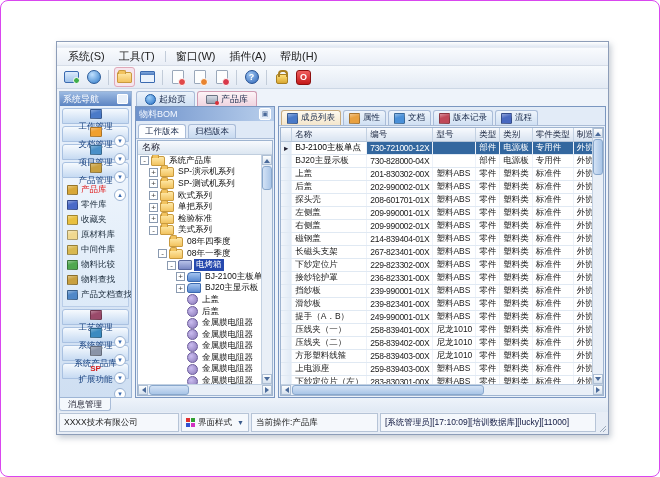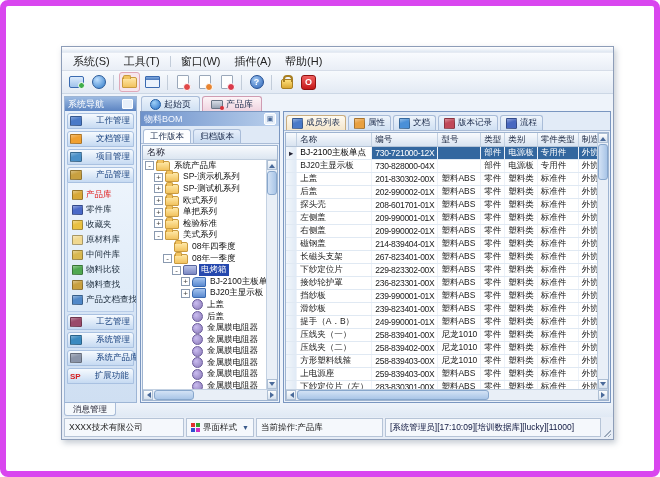--- a/index.html
+++ b/index.html
@@ -1,17 +1,17 @@
 <!DOCTYPE html>
 <html><head>
 <meta charset="utf-8">
 <style>
   html,body{margin:0;padding:0;background:#fff;}
   body{width:660px;height:477px;position:relative;font-family:"Liberation Sans","DejaVu Sans",sans-serif;overflow:hidden;}
-  .canvas{position:absolute;inset:0;border:6px solid #d946ef;border-radius:8px;background:#fff;overflow:hidden;}
+  .canvas{position:absolute;inset:0;border:1px solid #d946ef;border-radius:8px;background:#fff;overflow:hidden;}
 
   
   .window{position:absolute;left:55px;top:40px;width:551px;height:392px;border:1px solid #8d9db8;background:#eef3fa;
           box-shadow:2px 3px 6px rgba(90,105,130,.35);display:flex;flex-direction:column;}
   .titlestrip{height:5px;background:linear-gradient(#ffffff,#dfe7f2);border-bottom:1px solid #e6ebf3;}
 
   
   .menubar{height:17px;display:flex;align-items:center;padding:0 4px;background:linear-gradient(#f9fbfe,#e9eef6);
            border-bottom:1px solid #d6dde8;font-size:11px;color:#222;}
   .menu-item{padding:1px 7px;cursor:default;}
@@ -48,22 +48,22 @@
 
   
   .sidebar{width:71px;flex:none;display:flex;flex-direction:column;background:linear-gradient(#e9f1fb,#cfdff2);
            border:1px solid #9db5d5;}
   .sidebar-header{height:14px;flex:none;background:linear-gradient(#9cbae2,#5c84c2);color:#fff;font-size:9px;
            display:flex;align-items:center;justify-content:space-between;padding:0 3px;}
   .sb-opt{width:9px;height:8px;background:#e8f0fa;border:1px solid #fff;border-radius:1px;}
   .sb-scroll{flex:1;overflow:hidden;padding:2px 2px 0 2px;}
   .sb-group{margin-bottom:2px;}
   .sb-group-header{height:14px;border:1px solid #a9c1e1;border-radius:3px 3px 0 0;
-      background:linear-gradient(#f6fafe,#c6daf2);display:flex;align-items:center;gap:14px;padding:0 2px;
-      font-size:8.5px;color:#17407e;white-space:nowrap;}
+      background:linear-gradient(#f6fafe,#c6daf2);display:flex;align-items:center;gap:2px;padding:0 2px;
+      font-size:8.5px;color:#17407e;white-space:nowrap;flex-direction:column;}
   .sb-gicon{width:10px;height:8px;flex:none;border-radius:1px;border:1px solid rgba(0,0,0,.28);}
   .sb-gicon.txt{border:none;background:none!important;color:#d42020;font-weight:bold;font-size:8px;width:auto;}
   .sb-chev{margin-left:auto;width:10px;height:10px;flex:none;border-radius:50%;background:#fff;border:1px solid #9ab2d2;
       color:#3a6ab0;font-size:7px;line-height:9px;text-align:center;}
   .sb-items{background:linear-gradient(#edf4fc,#ddeaf8);border:1px solid #b9cde8;border-top:none;padding:4px 0 4px 4px;}
   .sb-item{display:flex;align-items:center;gap:3px;height:15px;font-size:8.5px;color:#1a2a3a;white-space:nowrap;}
   .sb-iicon{width:9px;height:8px;flex:none;border-radius:1px;border:1px solid rgba(0,0,0,.3);}
   .sb-item.active span.lbl{color:#e01818;}
 
   

